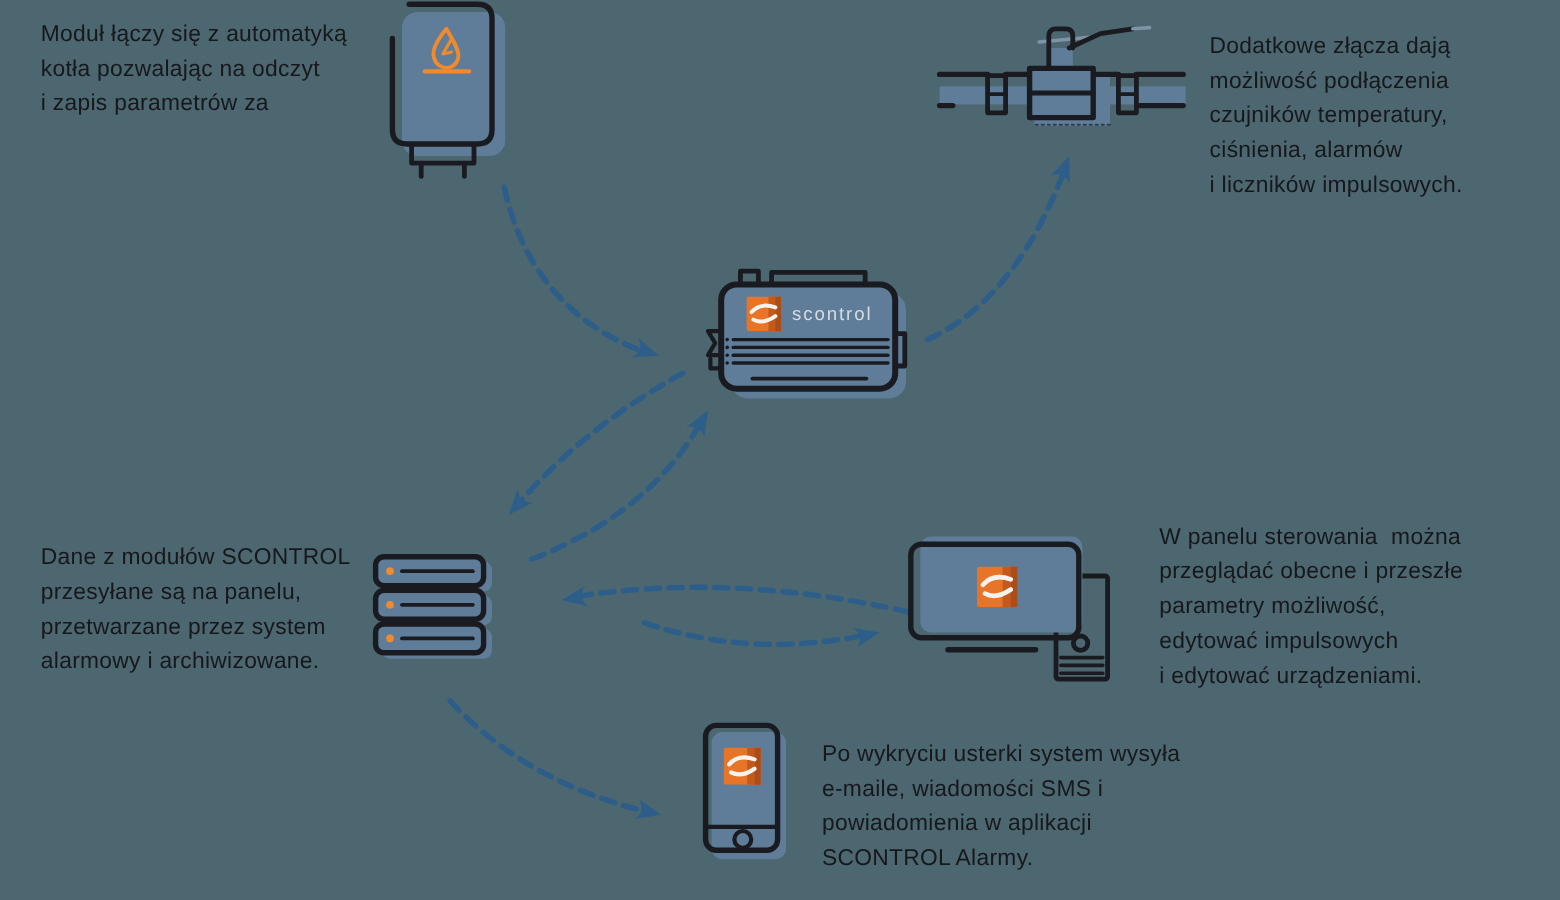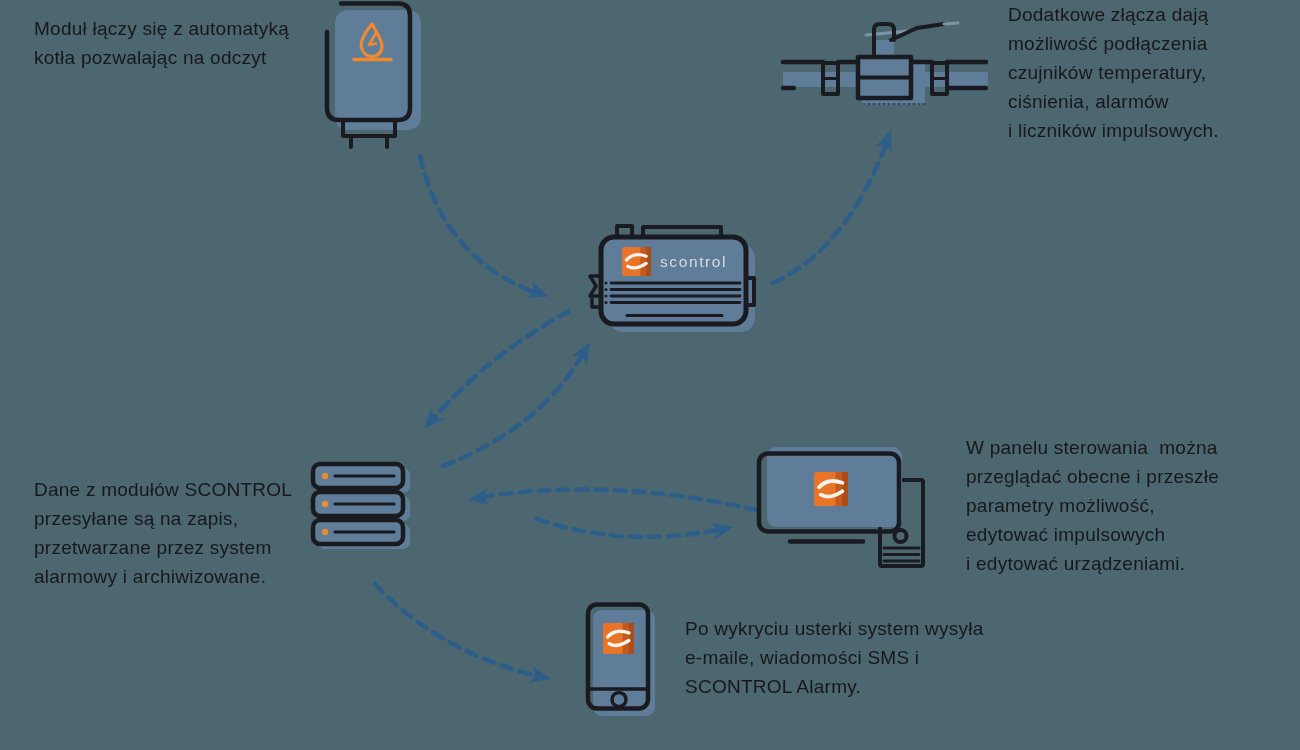--- a/index.html
+++ b/index.html
@@ -191,44 +191,46 @@
     <rect class="f-blue" x="593" y="610" width="62" height="106" rx="9"></rect>
     <rect class="s-dark" stroke-width="4.5" x="588" y="604.5" width="60" height="104" rx="9"></rect>
     <path class="s-dark" stroke-width="3.5" d="M589,689 H647"></path>
     <circle class="s-dark" stroke-width="3.5" cx="619" cy="699.5" r="7"></circle>
     <use href="#sclogo" x="603" y="623" width="31" height="31"></use>
   </svg>
 
   <div class="txt" style="left:34px;top:14px">
     <div>Moduł łączy się z automatyką</div>
     <div>kotła pozwalając na odczyt</div>
-  </div>
-
-  <div class="txt" style="left:1008px;top:0">
+    <div>i zapis parametrów za</div>
+  </div>
+
+  <div class="txt" style="left:1008px;top:24px">
     <div>Dodatkowe złącza dają</div>
     <div>możliwość podłączenia</div>
     <div>czujników temperatury,</div>
     <div>ciśnienia, alarmów</div>
     <div>i liczników impulsowych.</div>
   </div>
 
-  <div class="txt" style="left:34px;top:475px">
+  <div class="txt" style="left:34px;top:450px">
     <div>Dane z modułów SCONTROL</div>
-    <div>przesyłane są na zapis,</div>
+    <div>przesyłane są na panelu,</div>
     <div>przetwarzane przez system</div>
     <div>alarmowy i archiwizowane.</div>
   </div>
 
   <div class="txt" style="left:966px;top:433px">
     <div>W panelu sterowania  można</div>
     <div>przeglądać obecne i przeszłe</div>
     <div>parametry możliwość,</div>
     <div>edytować impulsowych</div>
     <div>i edytować urządzeniami.</div>
   </div>
 
   <div class="txt" style="left:685px;top:614px">
     <div>Po wykryciu usterki system wysyła</div>
     <div>e-maile, wiadomości SMS i</div>
+    <div>powiadomienia w aplikacji</div>
     <div>SCONTROL Alarmy.</div>
   </div>
 
 </div>
 
 </body></html>

